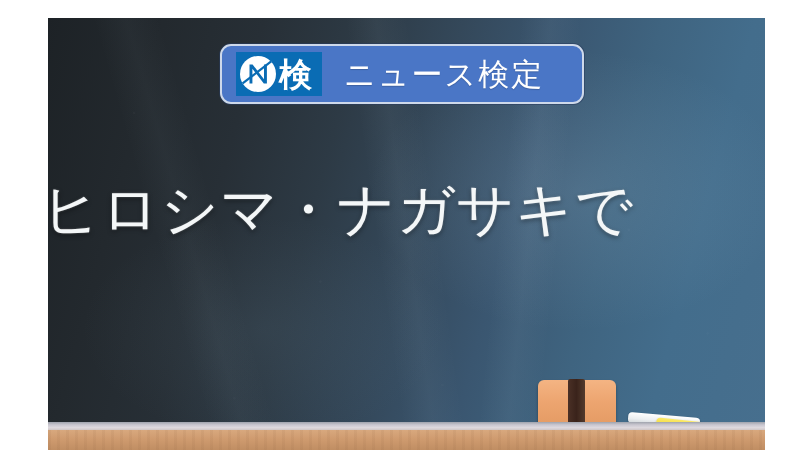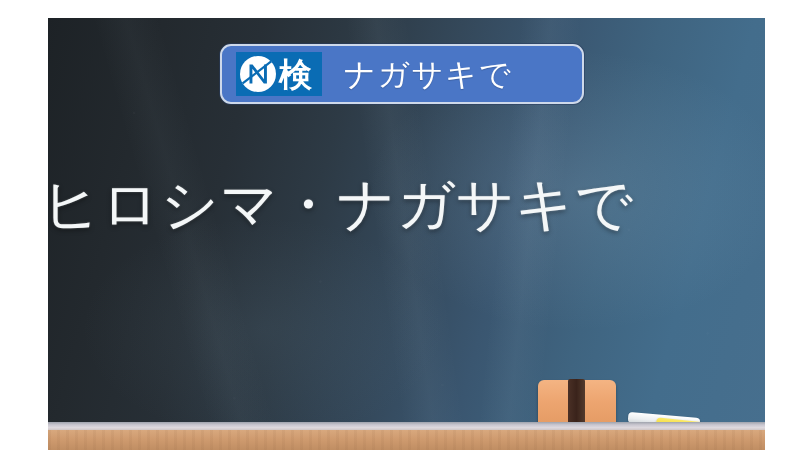--- a/index.html
+++ b/index.html
@@ -133,21 +133,21 @@
   .headline {
     position: absolute;
     left: 0;
     top: 150px;              
     width: 567px;
     text-align: center;
     color: #f4f7f8;
     font-size: 57px;
     line-height: 82px;
     letter-spacing: 1px;
-    font-family: Liberation Mono, monospace;
+    font-family: Liberation Sans, sans-serif;
     text-shadow:
        0 0 2px rgba(255,255,255,0.30),
        0 2px 5px rgba(0,0,0,0.40);
     pointer-events: none;
   }
   .headline-line { display: block; white-space: nowrap; }
   .headline-line-1 { margin-left: -6px; }
 
   
   .ledge {
@@ -234,21 +234,21 @@
 
       <div class="badge-logo">
         <svg class="logo-mark" viewBox="0 0 40 40" aria-hidden="true">
           <circle cx="20" cy="20" r="18" fill="#ffffff"></circle>
           <path d="M4.6 29.4 L33.2 7.4" stroke="#0a6cb4" stroke-width="2.2" fill="none"></path>
           <path d="M11.5 29.5 L11.5 10.5 L14.6 10.5 L26.0 25.2 L26.0 10.5 L28.9 10.5 L28.9 29.5 L25.8 29.5 L14.4 14.8 L14.4 29.5 Z" fill="#0a6cb4"></path>
         </svg>
         <span class="badge-logo-kanji">検</span>
       </div>
 
-      <span class="badge-text">ナガサキで</span>
+      <span class="badge-text">ニュース検定</span>
     </div>
 
     <div class="headline">
       <span class="headline-line headline-line-1">ヒロシマ・ナガサキで</span>
     </div>
 
     <div class="eraser">
       <div class="eraser-strap"></div>
     </div>
     <div class="chalk chalk-white"></div>

